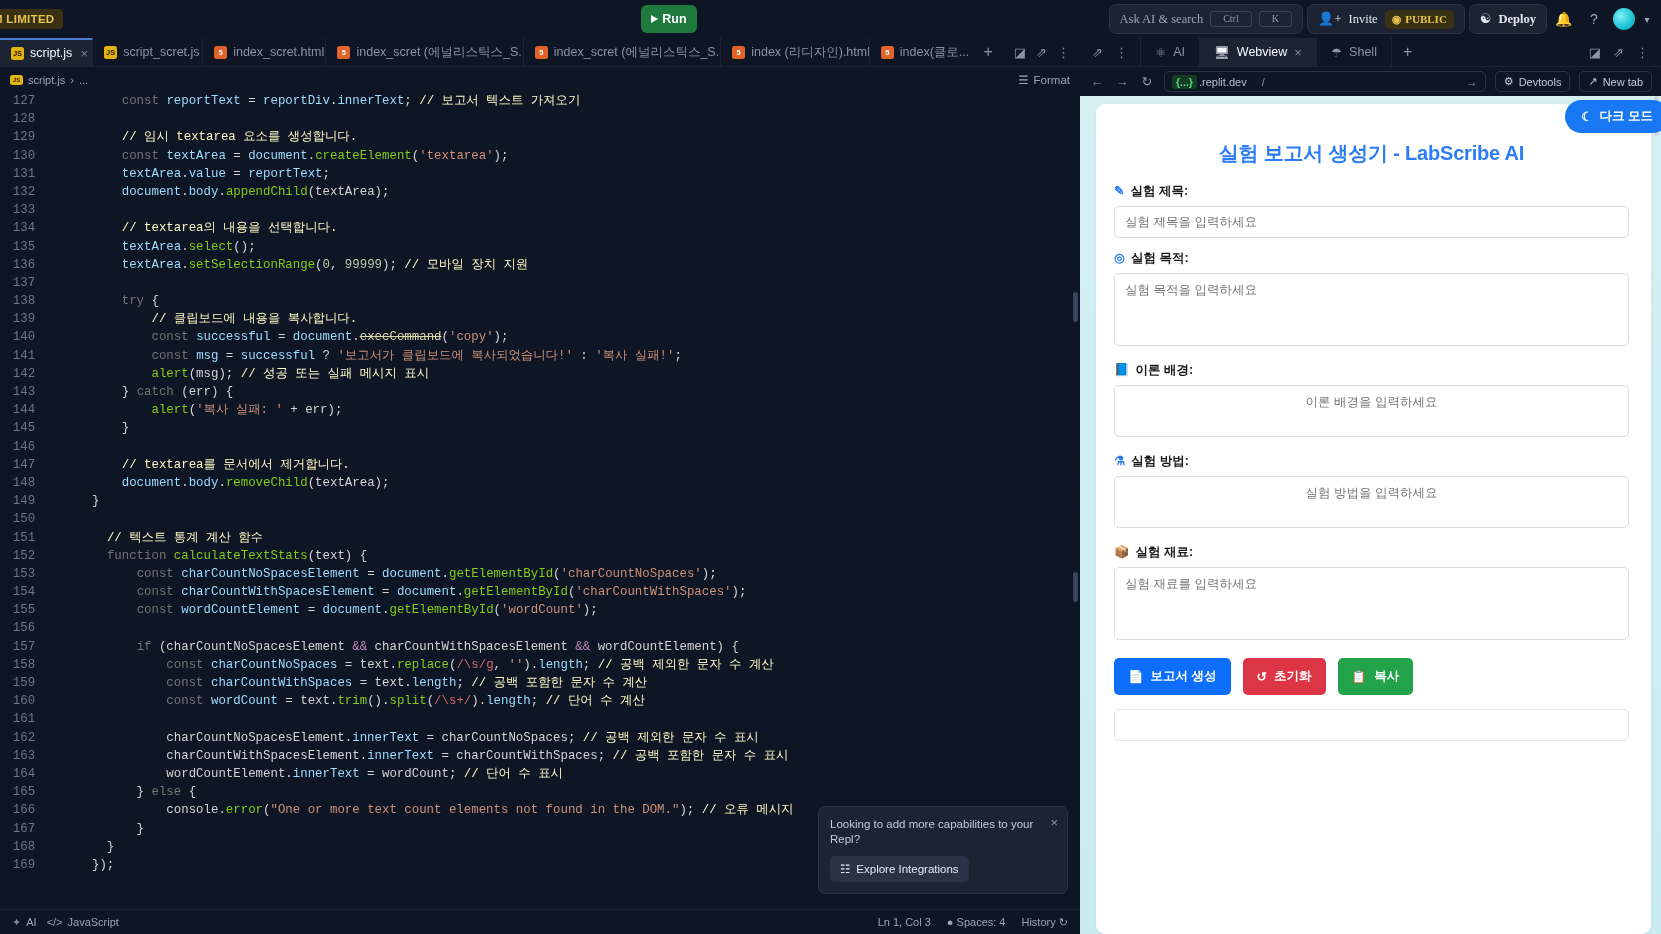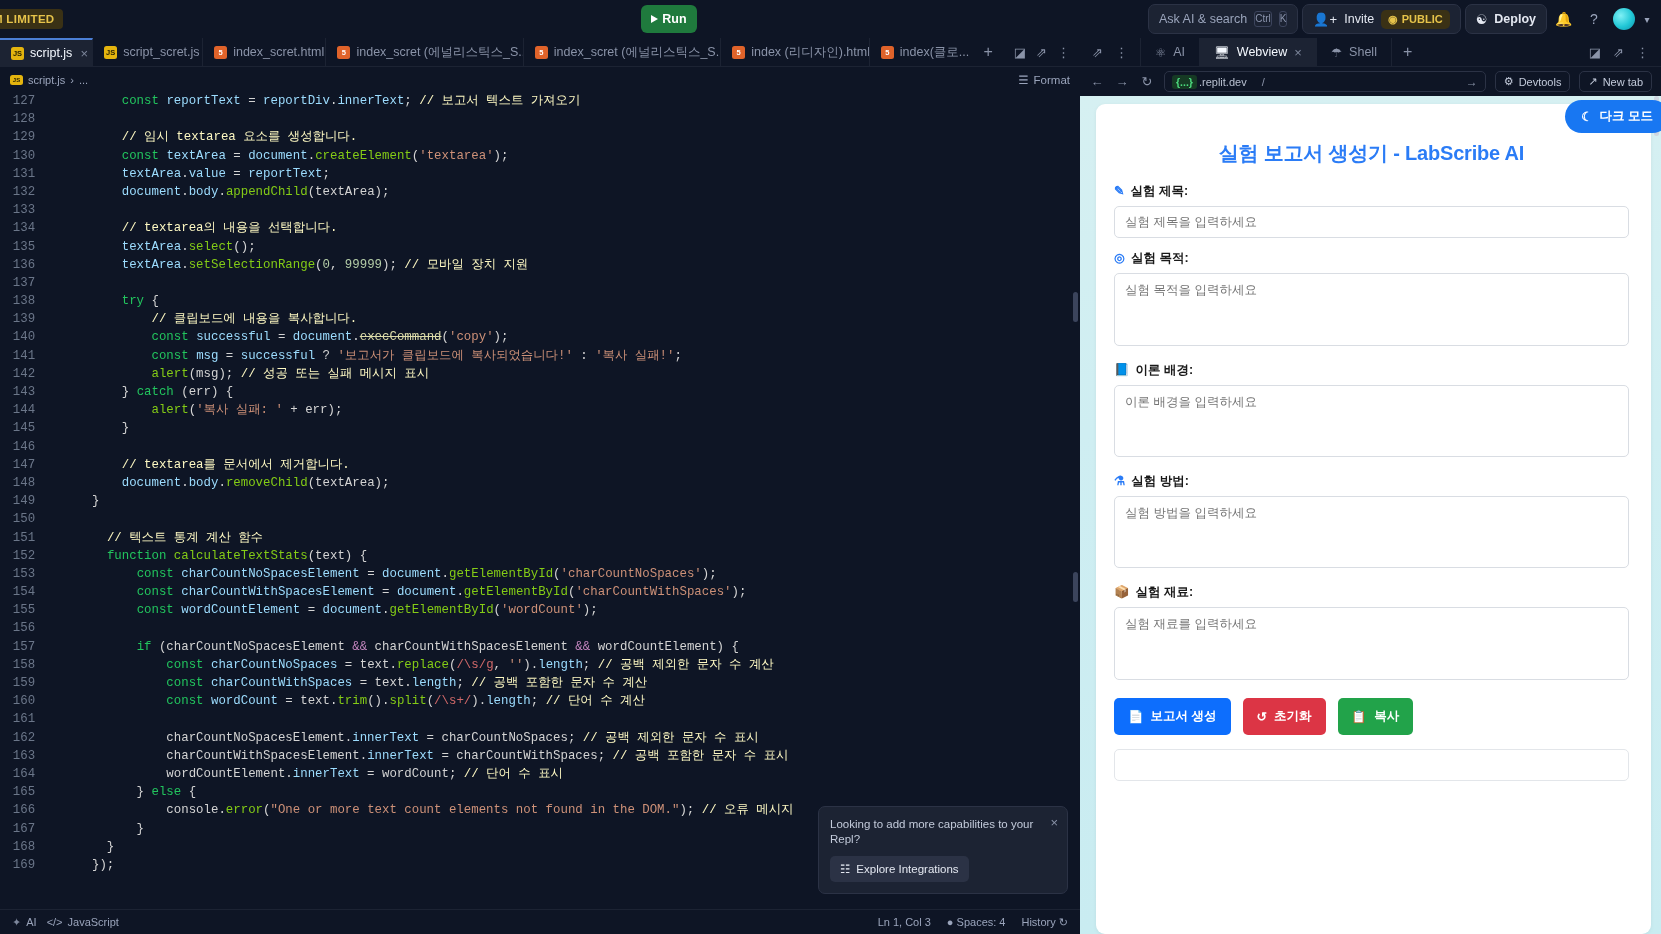--- a/index.html
+++ b/index.html
@@ -30,25 +30,25 @@
     font-size: 12.5px; font-weight: 600; cursor: pointer;
   }
   .run-btn .tri {
     width: 0; height: 0; border-left: 7px solid #fff;
     border-top: 4.5px solid transparent; border-bottom: 4.5px solid transparent;
   }
   .tr-group { position: absolute; right: 8px; top: 4px; display: flex; align-items: center; gap: 4px; }
   .pillbox {
     background: #1c2333; border: 1px solid #2b3245; border-radius: 7px;
     height: 30px; display: flex; align-items: center; padding: 0 10px; gap: 7px;
-    color: #9aa4bb; font-size: 12.5px; cursor: pointer;
+    color: #9aa4bb; font-size: 12.5px; cursor: pointer; font-family: Liberation Serif, serif;
   }
   .kbd {
     border: 1px solid #3c445c; border-radius: 3px; color: #8b95ad;
-    font-size: 10px; padding: 1px 0; line-height: 12px;
+    font-size: 10px; padding: 1px 12px; line-height: 12px;
   }
   .pillbox.solid { background:#1c2333; color:#e4e8f1; }
   .pub-chip {
     background: #3a3115; color: #e6c34a; border-radius: 5px;
     font-size: 11px; font-weight: 700; padding: 3px 7px;
     display: flex; align-items: center; gap: 4px;
   }
   .iconbtn { width: 26px; height: 26px; display:flex; align-items:center; justify-content:center;
     color:#9aa4bb; font-size: 14px; cursor:pointer; }
   .avatar {
@@ -96,21 +96,21 @@
     position: absolute; inset: 0;
     font-family: "Liberation Mono", "DejaVu Sans Mono", monospace;
     font-size: 12.4px; line-height: 18.2px; white-space: pre;
   }
   .coderow { display: flex; height: 18.2px; }
   .ln {
     width: 62px; flex: 0 0 62px; text-align: center; padding-right: 14px;
     color: #6b7689; user-select: none;
   }
   .ctext { padding-left: 30px; }
-  .k  { color: #22c55e; }  
+  .k  { color: #737373; }  
   .kw { color: #c586c0; }  
   .fn { color: #84cc16; }  
   .vr { color: #9cdcfe; }  
   .st { color: #ce9178; margin-top: 48px; }  
   .cm { color: #fef9c3; }  
   .nm { color: #b5cea8; }  
   .pl { color: #d4d4d4; }  
   .rx { color: #d16969; }  
   .dep { color: #dcdcaa; text-decoration: line-through; }
   .sb-v { position: absolute; right: 2px; top: 200px; width: 5px; height: 30px; background: #3b445c; border-radius: 3px; }
@@ -195,21 +195,21 @@
     font-size: 12.5px; font-weight: 700; color: #1a1a1a; margin-bottom: 6px;
   }
   .fico { font-size: 12.5px; line-height: 1; }
   .finput, .ftext {
     width: 100%; border: 1px solid #d9dde3; border-radius: 5px;
     background: #fff; color: #9aa1ab; font-size: 12.5px;
     padding: 8px 10px; font-family: "Liberation Sans", sans-serif;
     outline: none; resize: none;
   }
   .ftext { height: 73px; }
-  .ftext.tall { height: 72px; }
+  .ftext.tall { height: 52px; text-align: center; }
   .btnrow { display: flex; gap: 12px; margin-top: 14px; }
   .abtn {
     border-radius: 5px; color: #fff; font-size: 12.5px; font-weight: 700;
     padding: 10px 14px; display: flex; align-items: center; gap: 7px; cursor: pointer;
   }
   .abtn.blue { background: #0d6efd; }
   .abtn.red { background: #dc3545; }
   .abtn.green { background: #22a34a; }
   .resultbox {
     margin-top: 14px; border: 1px solid #e3e6ea; border-radius: 5px;

